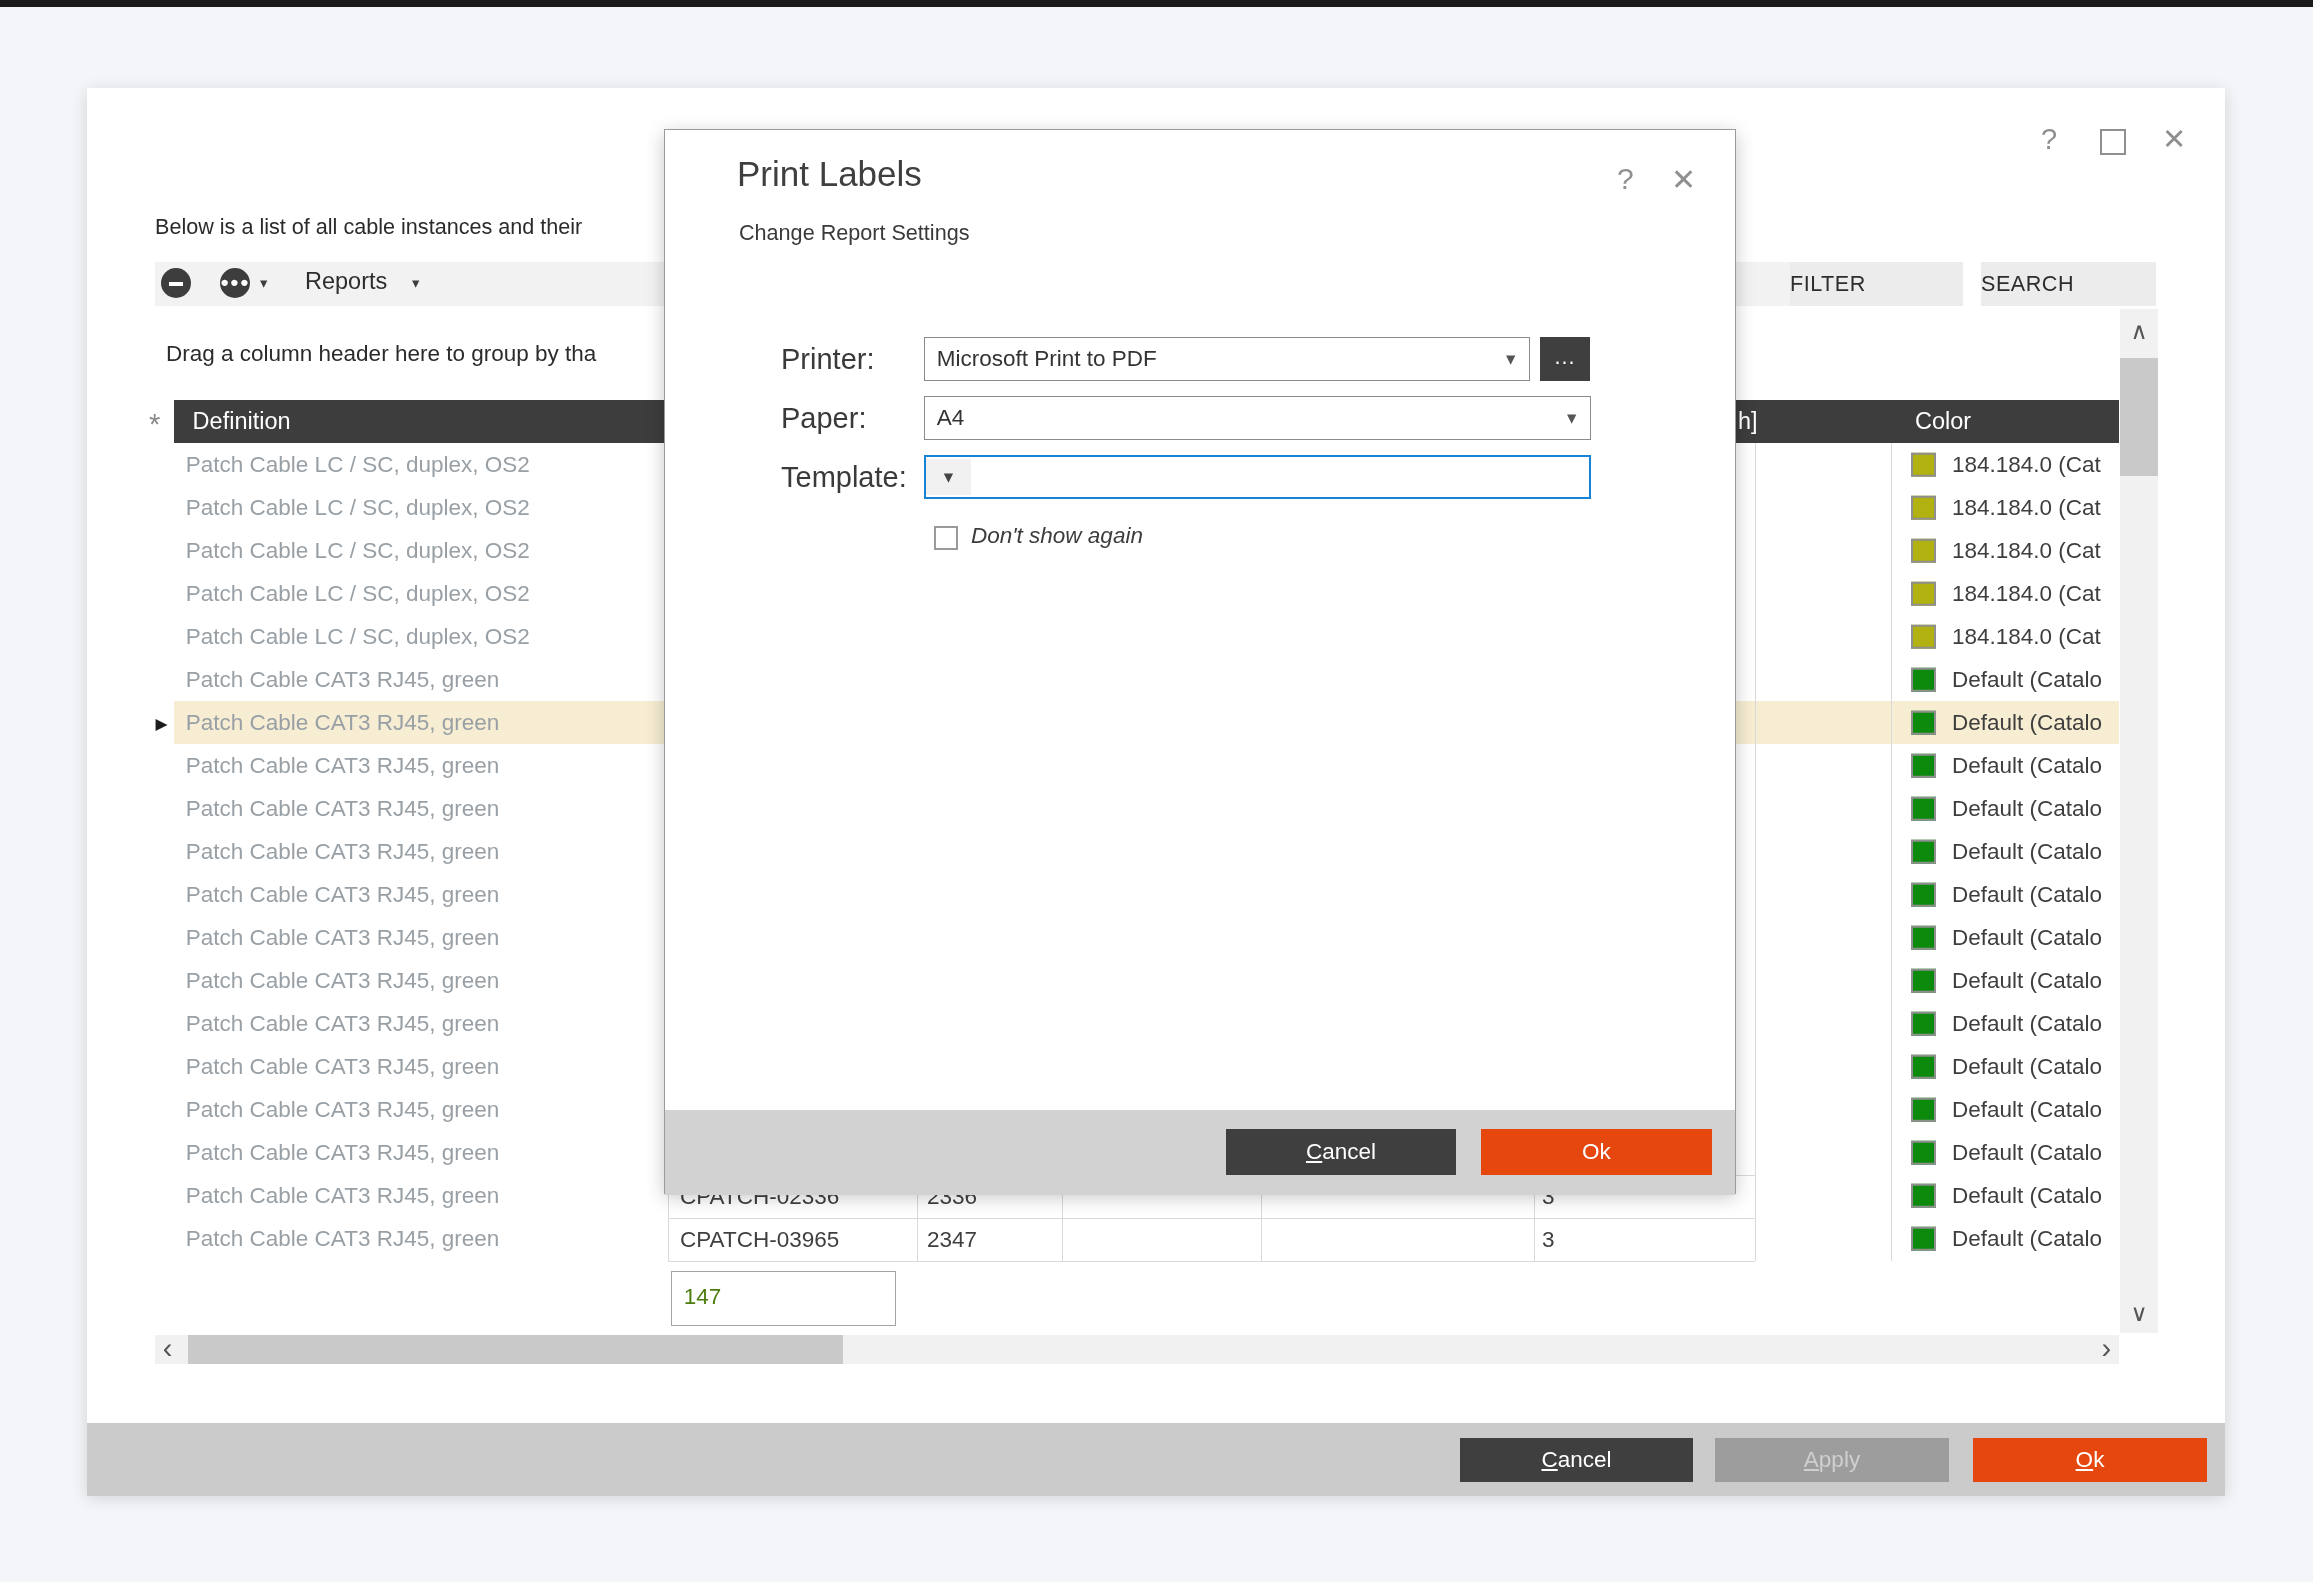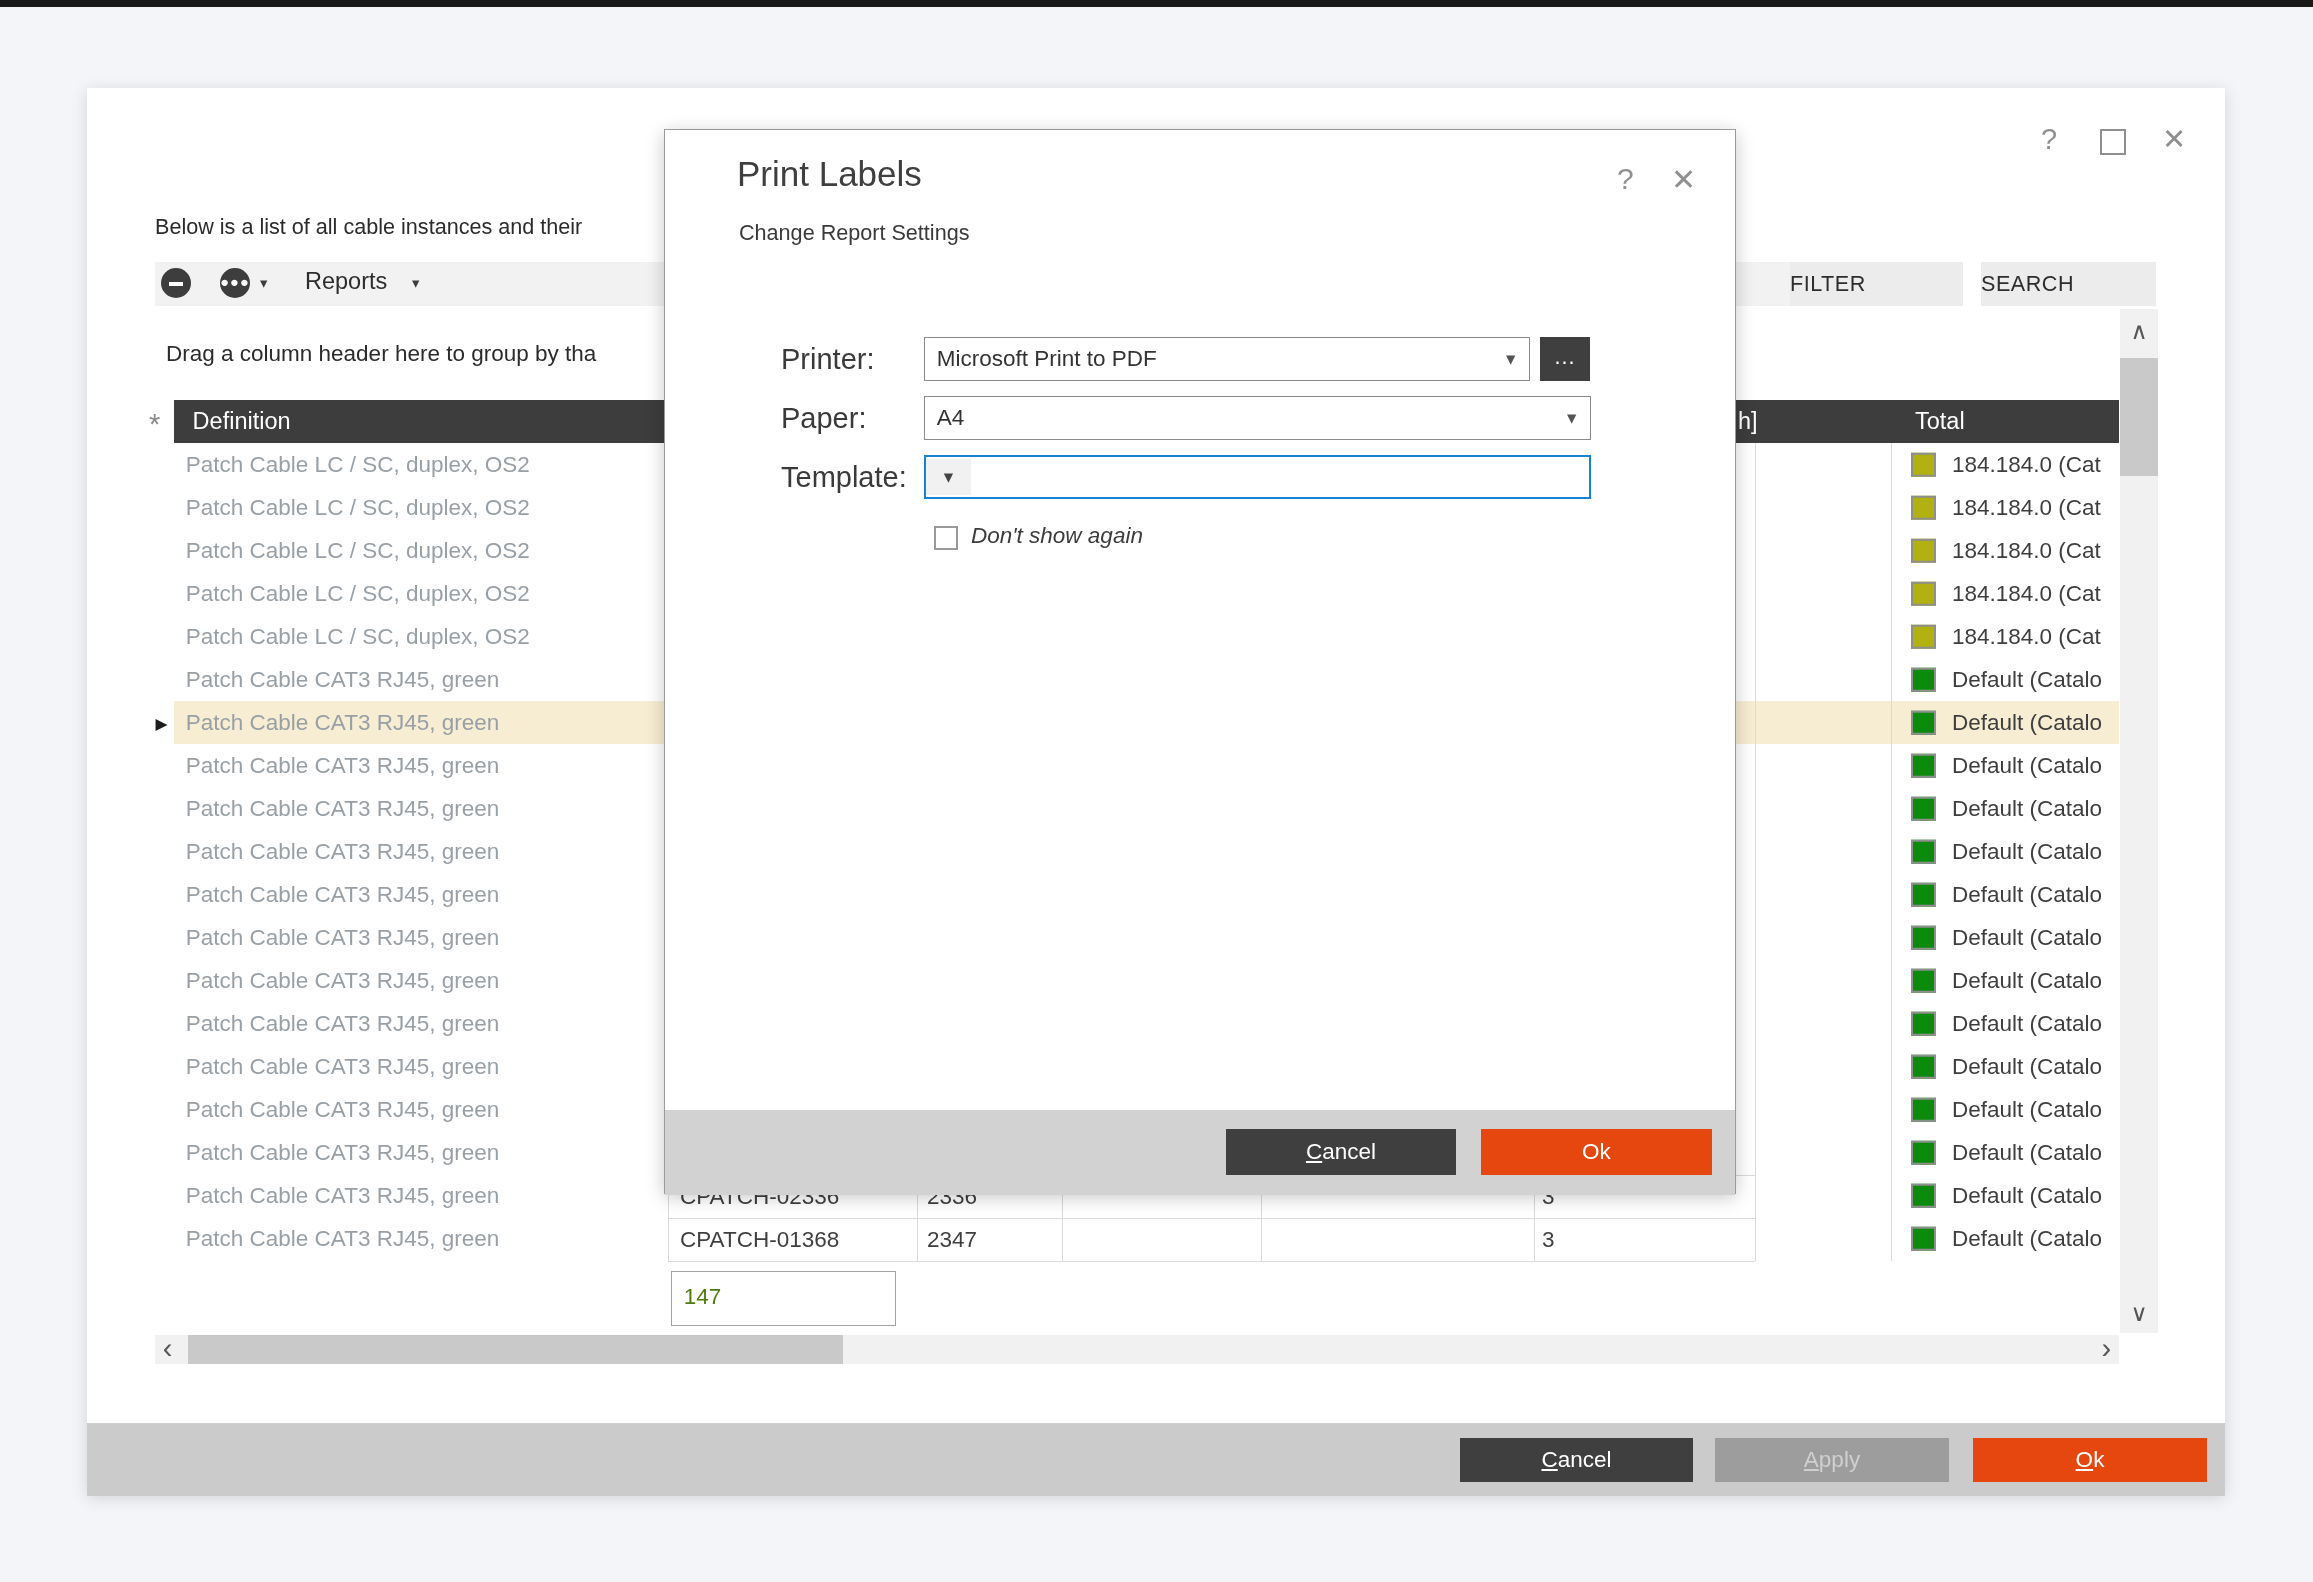--- a/index.html
+++ b/index.html
@@ -145,21 +145,21 @@
     <div id="tb-caret2" class="abs tb-caret">▾</div>
     <div id="btn-filter" class="abs tb-btn">FILTER</div>
     <div id="btn-search" class="abs tb-btn">SEARCH</div>
 
     <div id="group-hint" class="abs">Drag a column header here to group by tha</div>
 
     <div id="pin-icon" class="abs">*</div>
     <div id="grid-header" class="abs">
       <span id="col-definition">Definition</span>
       <span id="col-length-frag">h]</span>
-      <span id="col-color">Total</span>
+      <span id="col-color">Color</span>
     </div>
 
     <div id="rows" class="abs">
         <div class="grid-row">
           <span class="def">Patch Cable LC / SC, duplex, OS2</span>
           <span class="swatch" style="background: rgb(177, 177, 18);"></span>
           <span class="clabel">184.184.0  (Cat</span>
         </div>
         <div class="grid-row">
           <span class="def">Patch Cable LC / SC, duplex, OS2</span>
@@ -261,21 +261,21 @@
     <div class="abs vline" style="left:1447px"></div>
     <div class="abs vline" style="left:1668px"></div>
     <div class="abs vline" style="left:1804px"></div>
     <div class="abs hline" style="top:1087px"></div>
     <div class="abs hline" style="top:1130px"></div>
     <div class="abs hline" style="top:1173px"></div>
 
     <div class="abs brow-text" style="left:593px; top:1087px">CPATCH-02336</div>
     <div class="abs brow-text" style="left:840px; top:1087px">2336</div>
     <div class="abs brow-text" style="left:1455px; top:1087px">3</div>
-    <div class="abs brow-text" style="left:593px; top:1130px">CPATCH-01368</div>
+    <div class="abs brow-text" style="left:593px; top:1130px">CPATCH-03965</div>
     <div class="abs brow-text" style="left:840px; top:1130px">2347</div>
     <div class="abs brow-text" style="left:1455px; top:1130px">3</div>
 
     <div id="count-box" class="abs sum-box">147</div>
 
     <div id="hscroll" class="abs">
       <span id="harrow-left" class="scroll-arrow">‹</span>
       <div id="hthumb"></div>
       <span id="harrow-right" class="scroll-arrow">›</span>
     </div>

